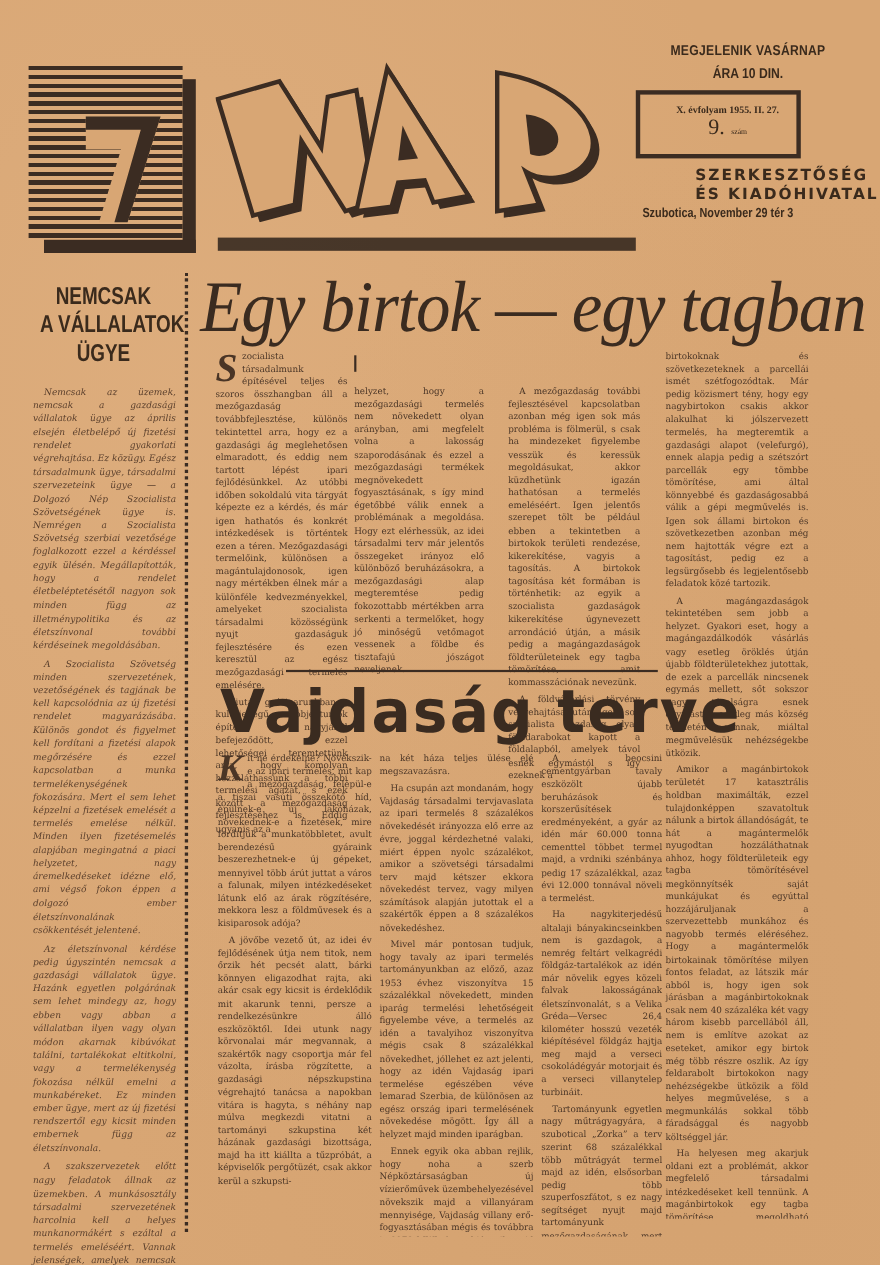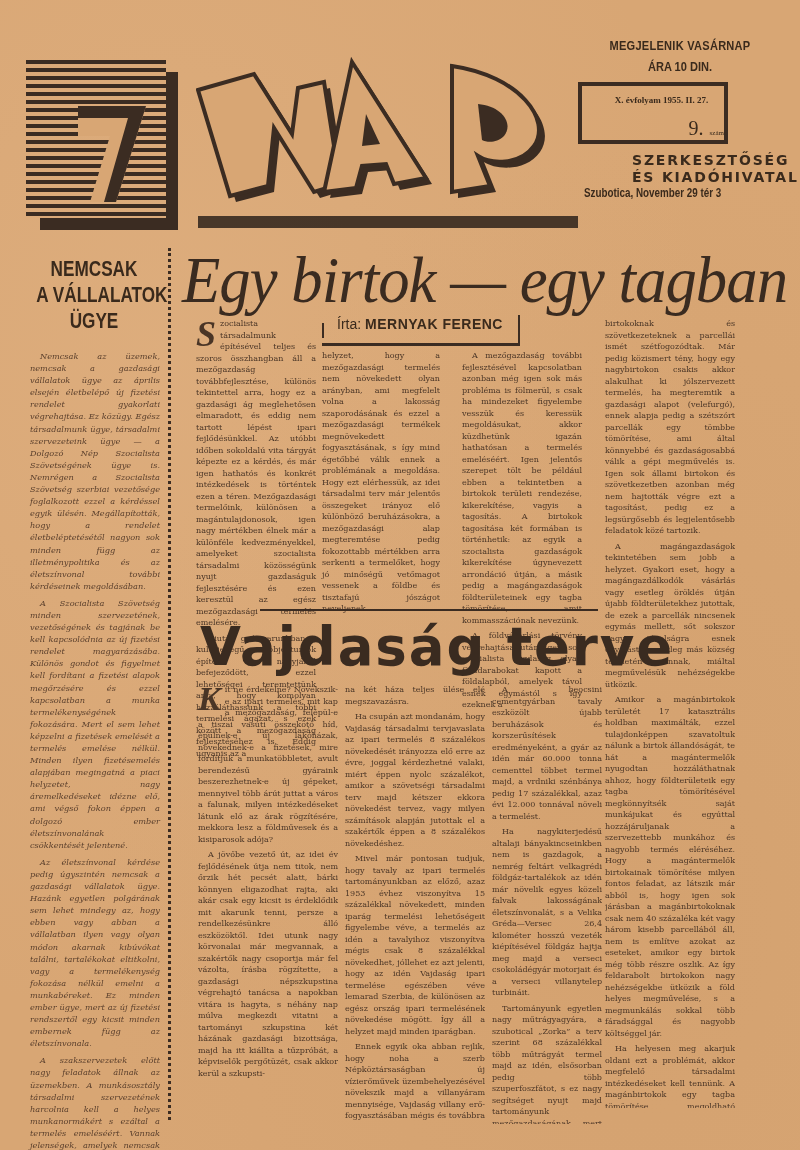--- a/index.html
+++ b/index.html
@@ -15,21 +15,21 @@
   .logo-frame{position:absolute;right:0;top:12px;width:12px;height:158px;background:#3b2c22;}
   .logo-frame-b{position:absolute;left:14px;bottom:0;width:138px;height:12px;background:#3b2c22;}
   .logo-seven{position:absolute;left:34px;top:24px;width:90px;height:120px;}
   .nap-title{position:absolute;left:196px;top:52px;width:380px;height:150px;}
   .nap-bar{position:absolute;left:198px;top:216px;width:380px;height:12px;background:#3b2c22;opacity:.92;}
   .meta{position:absolute;left:580px;top:38px;width:200px;text-align:center;font-family:"Liberation Sans",sans-serif;font-weight:bold;}
   .meta .appears{font-size:13px;letter-spacing:.3px;transform:scaleX(.85);}
   .meta .price{font-size:13px;margin-top:6px;transform:scaleX(.85);}
   .issue-box{position:absolute;left:578px;top:82px;width:150px;height:62px;border:4px solid #3b2c22;box-sizing:border-box;text-align:center;font-family:"Liberation Serif",serif;padding-left:17px;}
   .issue-box .vol{font-size:9px;margin-top:9px;font-weight:bold;}
-  .issue-box .num{font-size:20px;margin-top:12px;text-align:right;}
+  .issue-box .num{font-size:20px;margin-top:0px;}
   .issue-box .num small{font-size:7px;margin-left:6px;}
   .office{position:absolute;left:584px;top:152px;width:170px;font-family:"DejaVu Sans",sans-serif;font-size:14px;letter-spacing:1.8px;line-height:17px;font-weight:bold;margin-left:48px;}
   .address{position:absolute;left:584px;top:186px;font-family:"Liberation Sans",sans-serif;font-size:12px;font-weight:bold;transform:scaleX(.82);transform-origin:left;white-space:nowrap;}
 
   
   .lc-head{position:absolute;left:20px;top:256px;width:148px;text-align:center;font-family:"Liberation Sans",sans-serif;font-weight:bold;font-size:22px;line-height:26px;transform:scaleX(.78);transform-origin:center;}
   .lc-head div{white-space:nowrap;}
   .col-divider{position:absolute;left:168px;top:248px;width:0;height:872px;border-left:3px dotted #3b2c22;}
   .lc-body{position:absolute;left:30px;top:350px;width:130px;font-family:"DejaVu Serif",serif;font-style:italic;font-size:8.2px;line-height:12.1px;text-align:justify;color:#5a3f2c;}
   .lc-body p{margin:0 0 5px 0;text-indent:10px;}
@@ -107,24 +107,20 @@
     <p>Nemcsak az üzemek, nemcsak a gazdasági vállalatok ügye az április elsején életbelépő új fizetési rendelet gyakorlati végrehajtása. Ez közügy. Egész társadalmunk ügye, társadalmi szervezeteink ügye — a Dolgozó Nép Szocialista Szövetségének ügye is. Nemrégen a Szocialista Szövetség szerbiai vezetősége foglalkozott ezzel a kérdéssel egyik ülésén. Megállapították, hogy a rendelet életbeléptetésétől nagyon sok minden függ az illetménypolitika és az életszínvonal további kérdéseinek megoldásában.</p>
     <p>A Szocialista Szövetség minden szervezetének, vezetőségének és tagjának be kell kapcsolódnia az új fizetési rendelet magyarázásába. Különös gondot és figyelmet kell fordítani a fizetési alapok megőrzésére és ezzel kapcsolatban a munka termelékenységének fokozására. Mert el sem lehet képzelni a fizetések emelését a termelés emelése nélkül. Minden ilyen fizetésemelés alapjában megingatná a piaci helyzetet, nagy áremelkedéseket idézne elő, ami végső fokon éppen a dolgozó ember életszínvonalának csökkentését jelentené.</p>
     <p>Az életszínvonal kérdése pedig úgyszintén nemcsak a gazdasági vállalatok ügye. Hazánk egyetlen polgárának sem lehet mindegy az, hogy ebben vagy abban a vállalatban ilyen vagy olyan módon akarnak kibúvókat találni, tartalékokat eltitkolni, vagy a termelékenység fokozása nélkül emelni a munkabéreket. Ez minden ember ügye, mert az új fizetési rendszertől egy kicsit minden embernek függ az életszínvonala.</p>
     <p>A szakszervezetek előtt nagy feladatok állnak az üzemekben. A munkásosztály társadalmi szervezetének harcolnia kell a helyes munkanormákért s ezáltal a termelés emeléséért. Vannak jelenségek, amelyek nemcsak az üzemekben jelentkeznek, nemcsak az üzemekben érződik káros következményük, hanem az üzemek körül is. Várható, hogy több vállalat most meg akar szabadulni a feleslegesnek vélt munkaerőtől, s főleg a munkásnőket akarják elbocsátani. Ez pedig alapjában véve helytelen.</p>
 
   </div>
   <div class="col-divider"></div>
 
   <div class="a1-title">Egy birtok — egy tagban</div>
   <div class="byline-bar"></div>
-  <div class="byline">
-    <span>Írta:</span>
-    <b>MERNYAK FERENC</b>
-  </div>
 
   <div class="col" style="left:196px;top:318px;width:120px;">
     <p style="text-indent:0"><span class="dropS">S</span><span>zocialista társadalmunk építésével teljes és szoros összhangban áll a mezőgazdaság továbbfejlesztése, különös tekintettel arra, hogy ez a gazdasági ág meglehetősen elmaradott, és eddig nem tartott lépést ipari fejlődésünkkel. Az utóbbi időben sokoldalú vita tárgyát képezte ez a kérdés, és már igen hathatós és konkrét intézkedések is történtek ezen a téren. Mezőgazdasági termelőink, különösen a magántulajdonosok, igen nagy mértékben élnek már a különféle kedvezményekkel, amelyeket szocialista társadalmi közösségünk nyujt gazdaságuk fejlesztésére és ezen keresztül az egész mezőgazdasági termelés emelésére.</span></p>
     <p>Miután gyáriparunkban a kulcsjellegű objektumok építése nagyjából befejeződött, ezzel lehetőségei teremtettünk arra, hogy komolyan hozzáláthassunk a többi termelési ágazat, s ezek között a mezőgazdaság fejlesztéséhez is. Eddig ugyanis az a</p>
   </div>
   <div class="col" style="left:322px;top:350px;width:118px;">
     <p style="text-indent:0">helyzet, hogy a mezőgazdasági termelés nem növekedett olyan arányban, ami megfelelt volna a lakosság szaporodásának és ezzel a mezőgazdasági termékek megnövekedett fogyasztásának, s így mind égetőbbé válik ennek a problémának a megoldása. Hogy ezt elérhessük, az idei társadalmi terv már jelentős összegeket irányoz elő különböző beruházásokra, a mezőgazdasági alap megteremtése pedig fokozottabb mértékben arra serkenti a termelőket, hogy jó minőségű vetőmagot vessenek a földbe és tisztafajú jószágot neveljenek.</p>
   </div>
   <div class="col" style="left:462px;top:350px;width:120px;">
     <p>A mezőgazdaság további fejlesztésével kapcsolatban azonban még igen sok más probléma is fölmerül, s csak ha mindezeket figyelembe vesszük és keressük megoldásukat, akkor küzdhetünk igazán hathatósan a termelés emeléséért. Igen jelentős szerepet tölt be például ebben a tekintetben a birtokok területi rendezése, kikerekítése, vagyis a tagosítás. A birtokok tagosítása két formában is történhetik: az egyik a szocialista gazdaságok kikerekítése úgynevezett arrondáció útján, a másik pedig a magángazdaságok földterületeinek egy tagba tömörítése, amit kommasszációnak nevezünk.</p>

